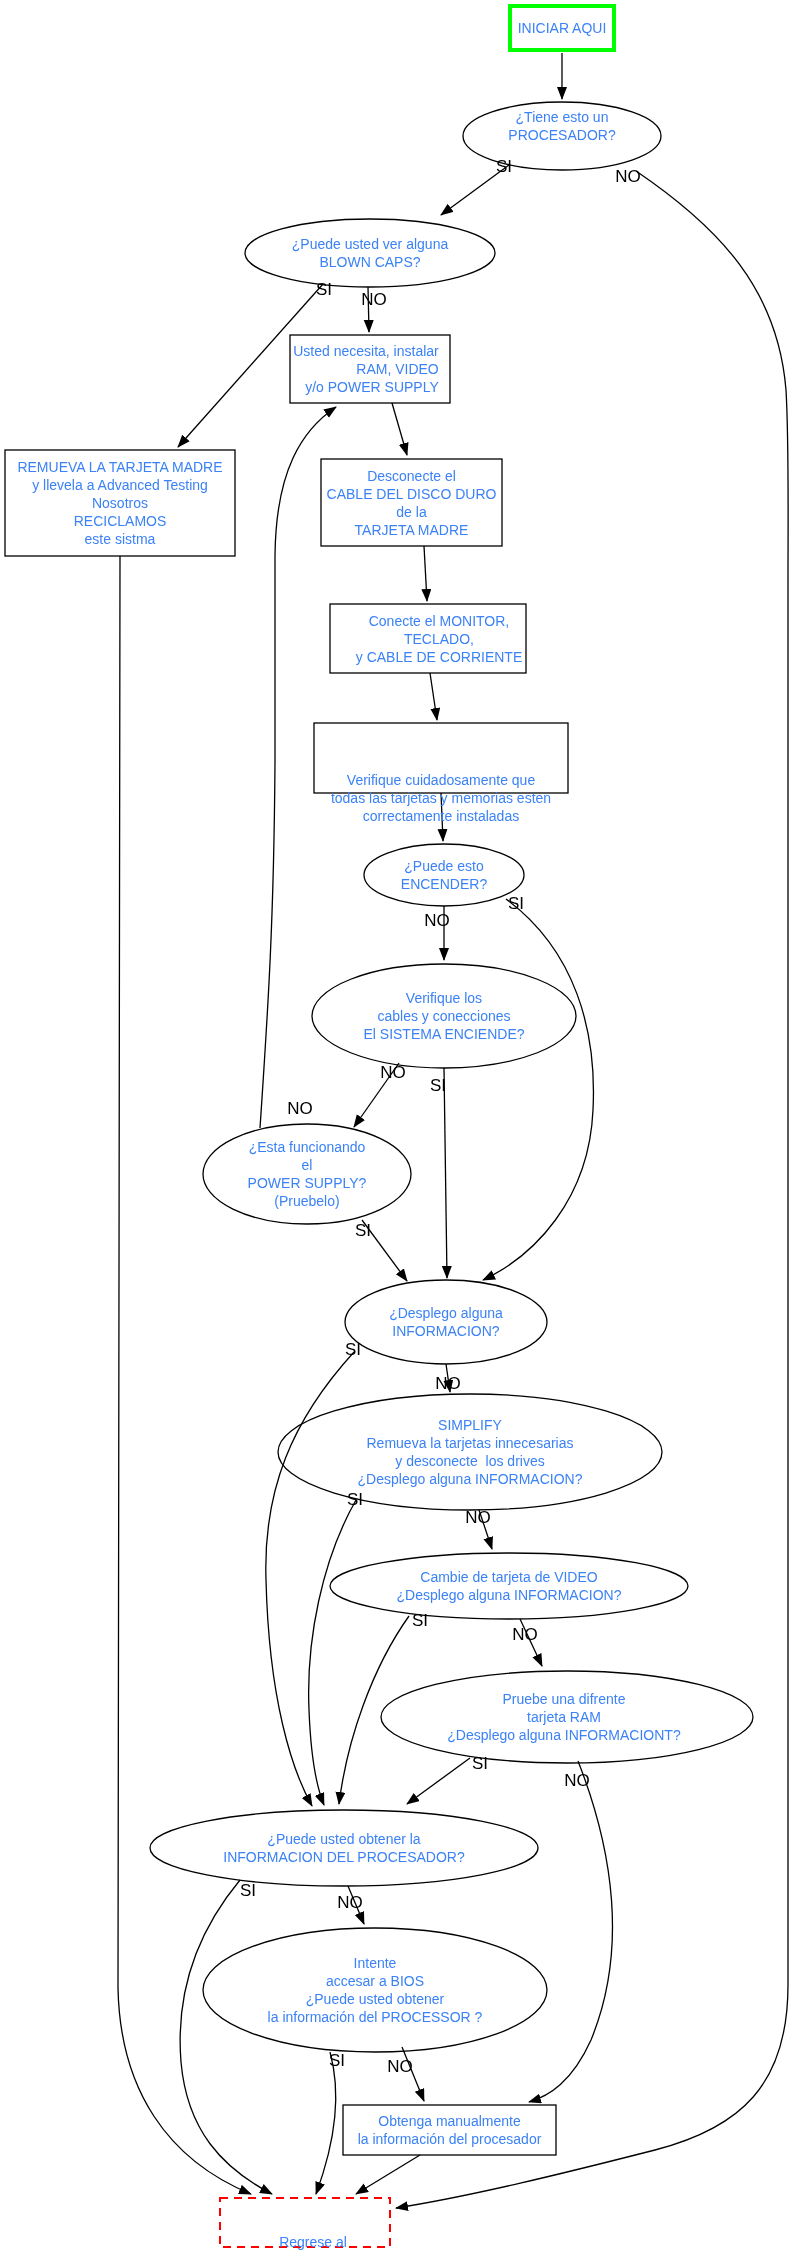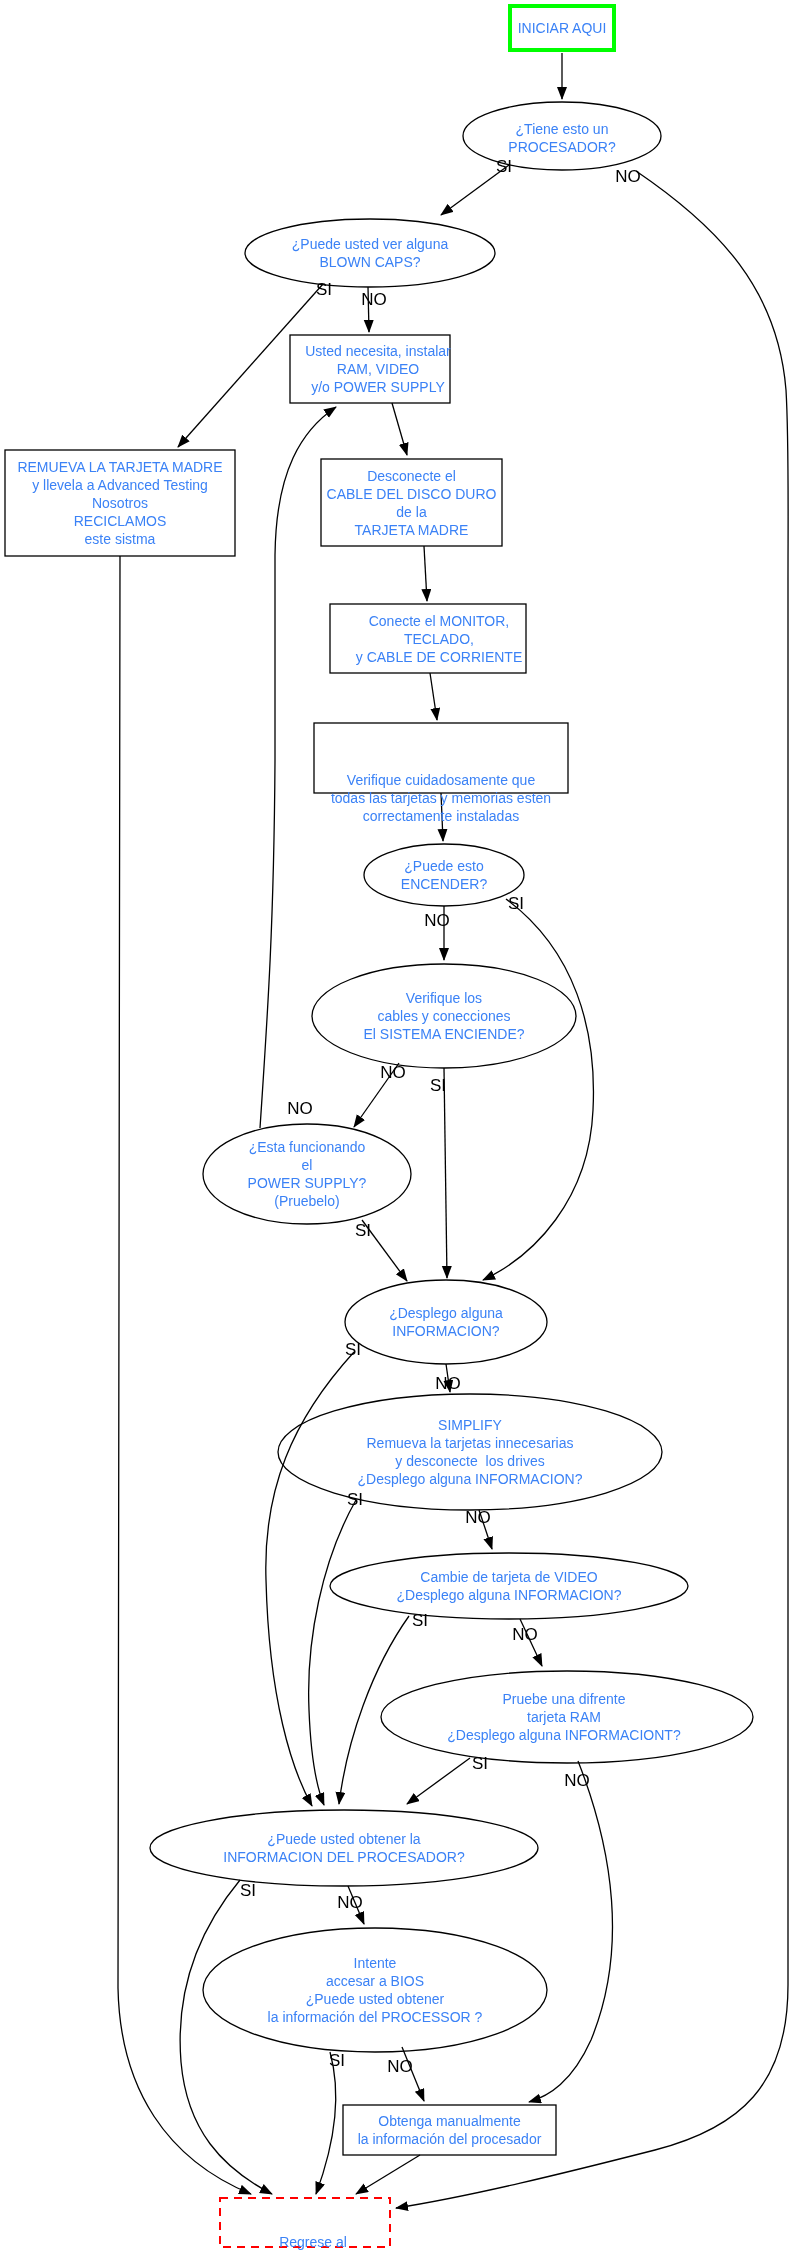--- a/index.html
+++ b/index.html
@@ -72,25 +72,25 @@
       <path marker-end="url(#arrow)" d="M348,1886 L364,1924"></path>
       <path marker-end="url(#arrow)" d="M240,1880 C192,1938 176,2000 181,2062 C187,2130 222,2168 272,2194"></path>
       <path marker-end="url(#arrow)" d="M330,2052 C341,2092 336,2140 316,2194"></path>
       <path marker-end="url(#arrow)" d="M402,2047 L424,2101"></path>
       <path marker-end="url(#arrow)" d="M420,2155 L356,2194"></path>
       <path marker-end="url(#arrow)" d="M120,556 L118,1988 C120,2090 168,2160 251,2194"></path>
     </g>
   </svg>
 
   <div class="node-label" style="left:508px;top:4px;width:108px;height:48px;">INICIAR AQUI</div>
-  <div class="node-label" style="left:463px;top:104px;width:198px;height:68px;">¿Tiene esto un
+  <div class="node-label" style="left:463px;top:92px;width:198px;height:68px;">¿Tiene esto un
 PROCESADOR?</div>
   <div class="node-label" style="left:245px;top:219px;width:250px;height:68px;">¿Puede usted ver alguna
 BLOWN CAPS?</div>
-  <div class="node-label" style="left:298px;top:335px;width:160px;height:68px;">Usted necesita, instalar
+  <div class="node-label" style="left:286px;top:335px;width:160px;height:68px;text-align:right;">Usted necesita, instalar
 RAM, VIDEO
 y/o POWER SUPPLY</div>
   <div class="node-label" style="left:5px;top:450px;width:230px;height:106px;border-radius:28px;">REMUEVA LA TARJETA MADRE
 y llevela a Advanced Testing
 Nosotros
 RECICLAMOS
 este sistma</div>
   <div class="node-label" style="left:321px;top:459px;width:181px;height:87px;">Desconecte el
 CABLE DEL DISCO DURO
 de la

